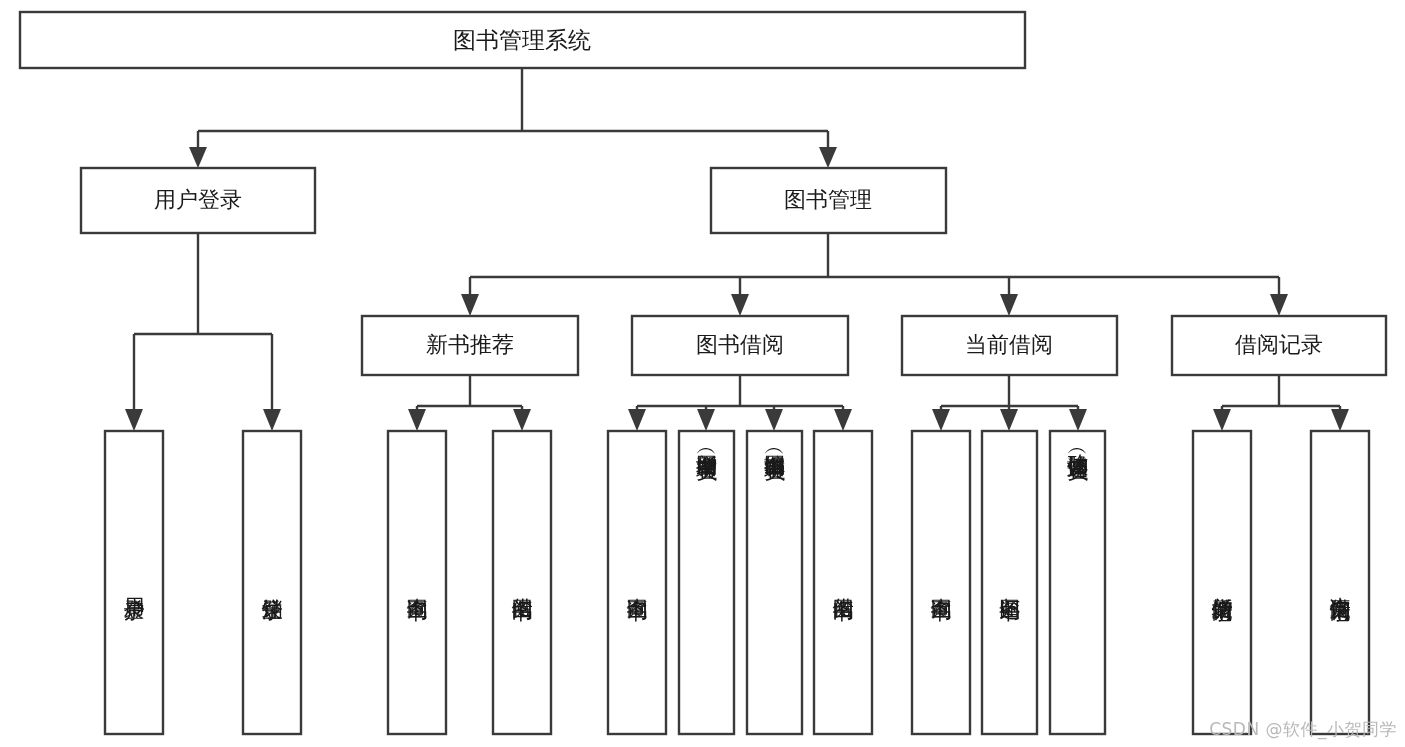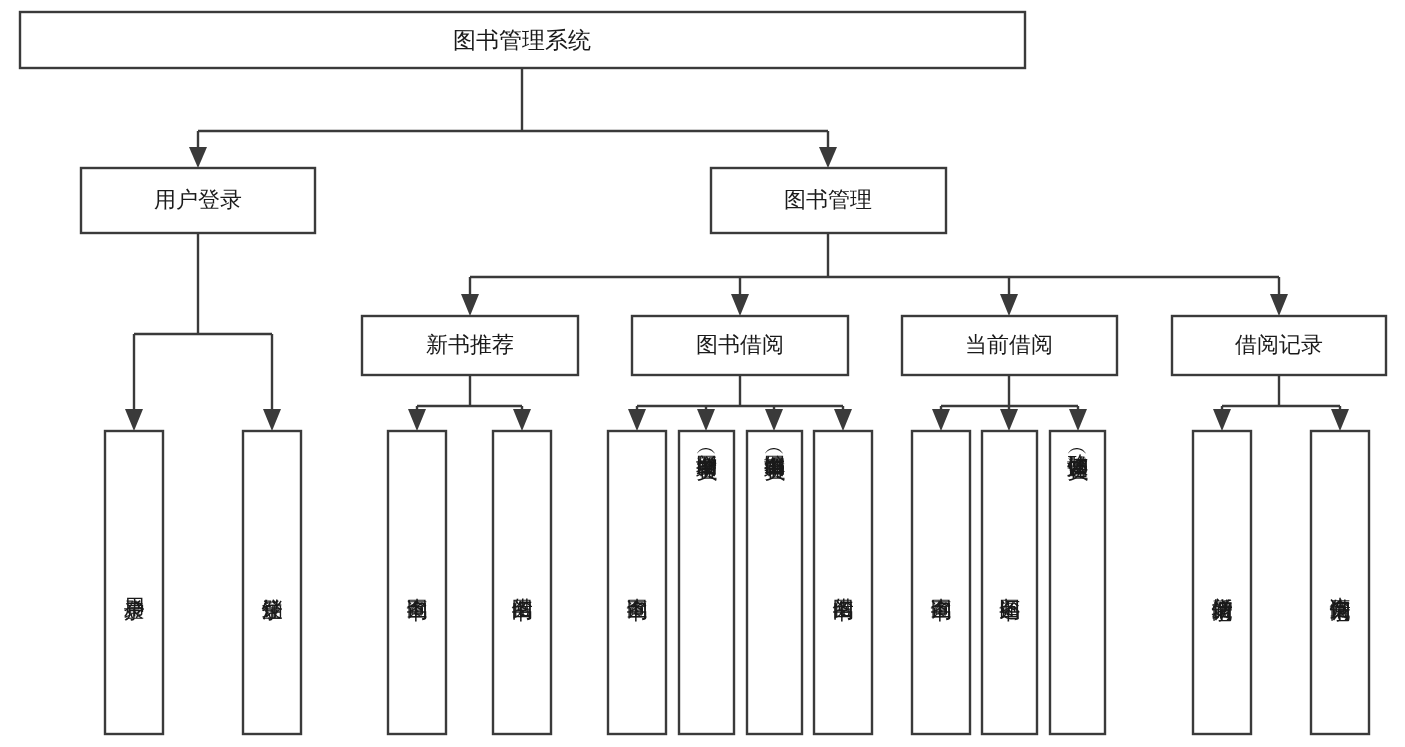--- a/index.html
+++ b/index.html
@@ -221,14 +221,15 @@
   <div class="leaf-label" style="left:608px; top:431px; width:58px; height:303px; justify-content:center; display:flex; align-items:center;">查询图书</div>
   <div class="leaf-label" style="left:679px; top:437px; width:55px; height:297px; justify-content:flex-start; display:flex; align-items:center;">新增图书（管理员）</div>
   <div class="leaf-label" style="left:747px; top:437px; width:55px; height:297px; justify-content:flex-start; display:flex; align-items:center;">编辑图书（管理员）</div>
   <div class="leaf-label" style="left:814px; top:431px; width:58px; height:303px; justify-content:center; display:flex; align-items:center;">借阅图书</div>
   <div class="leaf-label" style="left:912px; top:431px; width:58px; height:303px; justify-content:center; display:flex; align-items:center;">查询图书</div>
   <div class="leaf-label" style="left:982px; top:431px; width:55px; height:303px; justify-content:center; display:flex; align-items:center;">归还图书</div>
   <div class="leaf-label" style="left:1050px; top:437px; width:55px; height:297px; justify-content:flex-start; display:flex; align-items:center;">确认归还（管理员）</div>
   <div class="leaf-label" style="left:1193px; top:431px; width:58px; height:303px; justify-content:center; display:flex; align-items:center;">新增借阅记录</div>
   <div class="leaf-label" style="left:1311px; top:431px; width:58px; height:303px; justify-content:center; display:flex; align-items:center;">查询借阅记录</div>
 
+  <div class="watermark">CSDN @软件_小贺同学</div>
 
 </div>
 
 </body></html>

